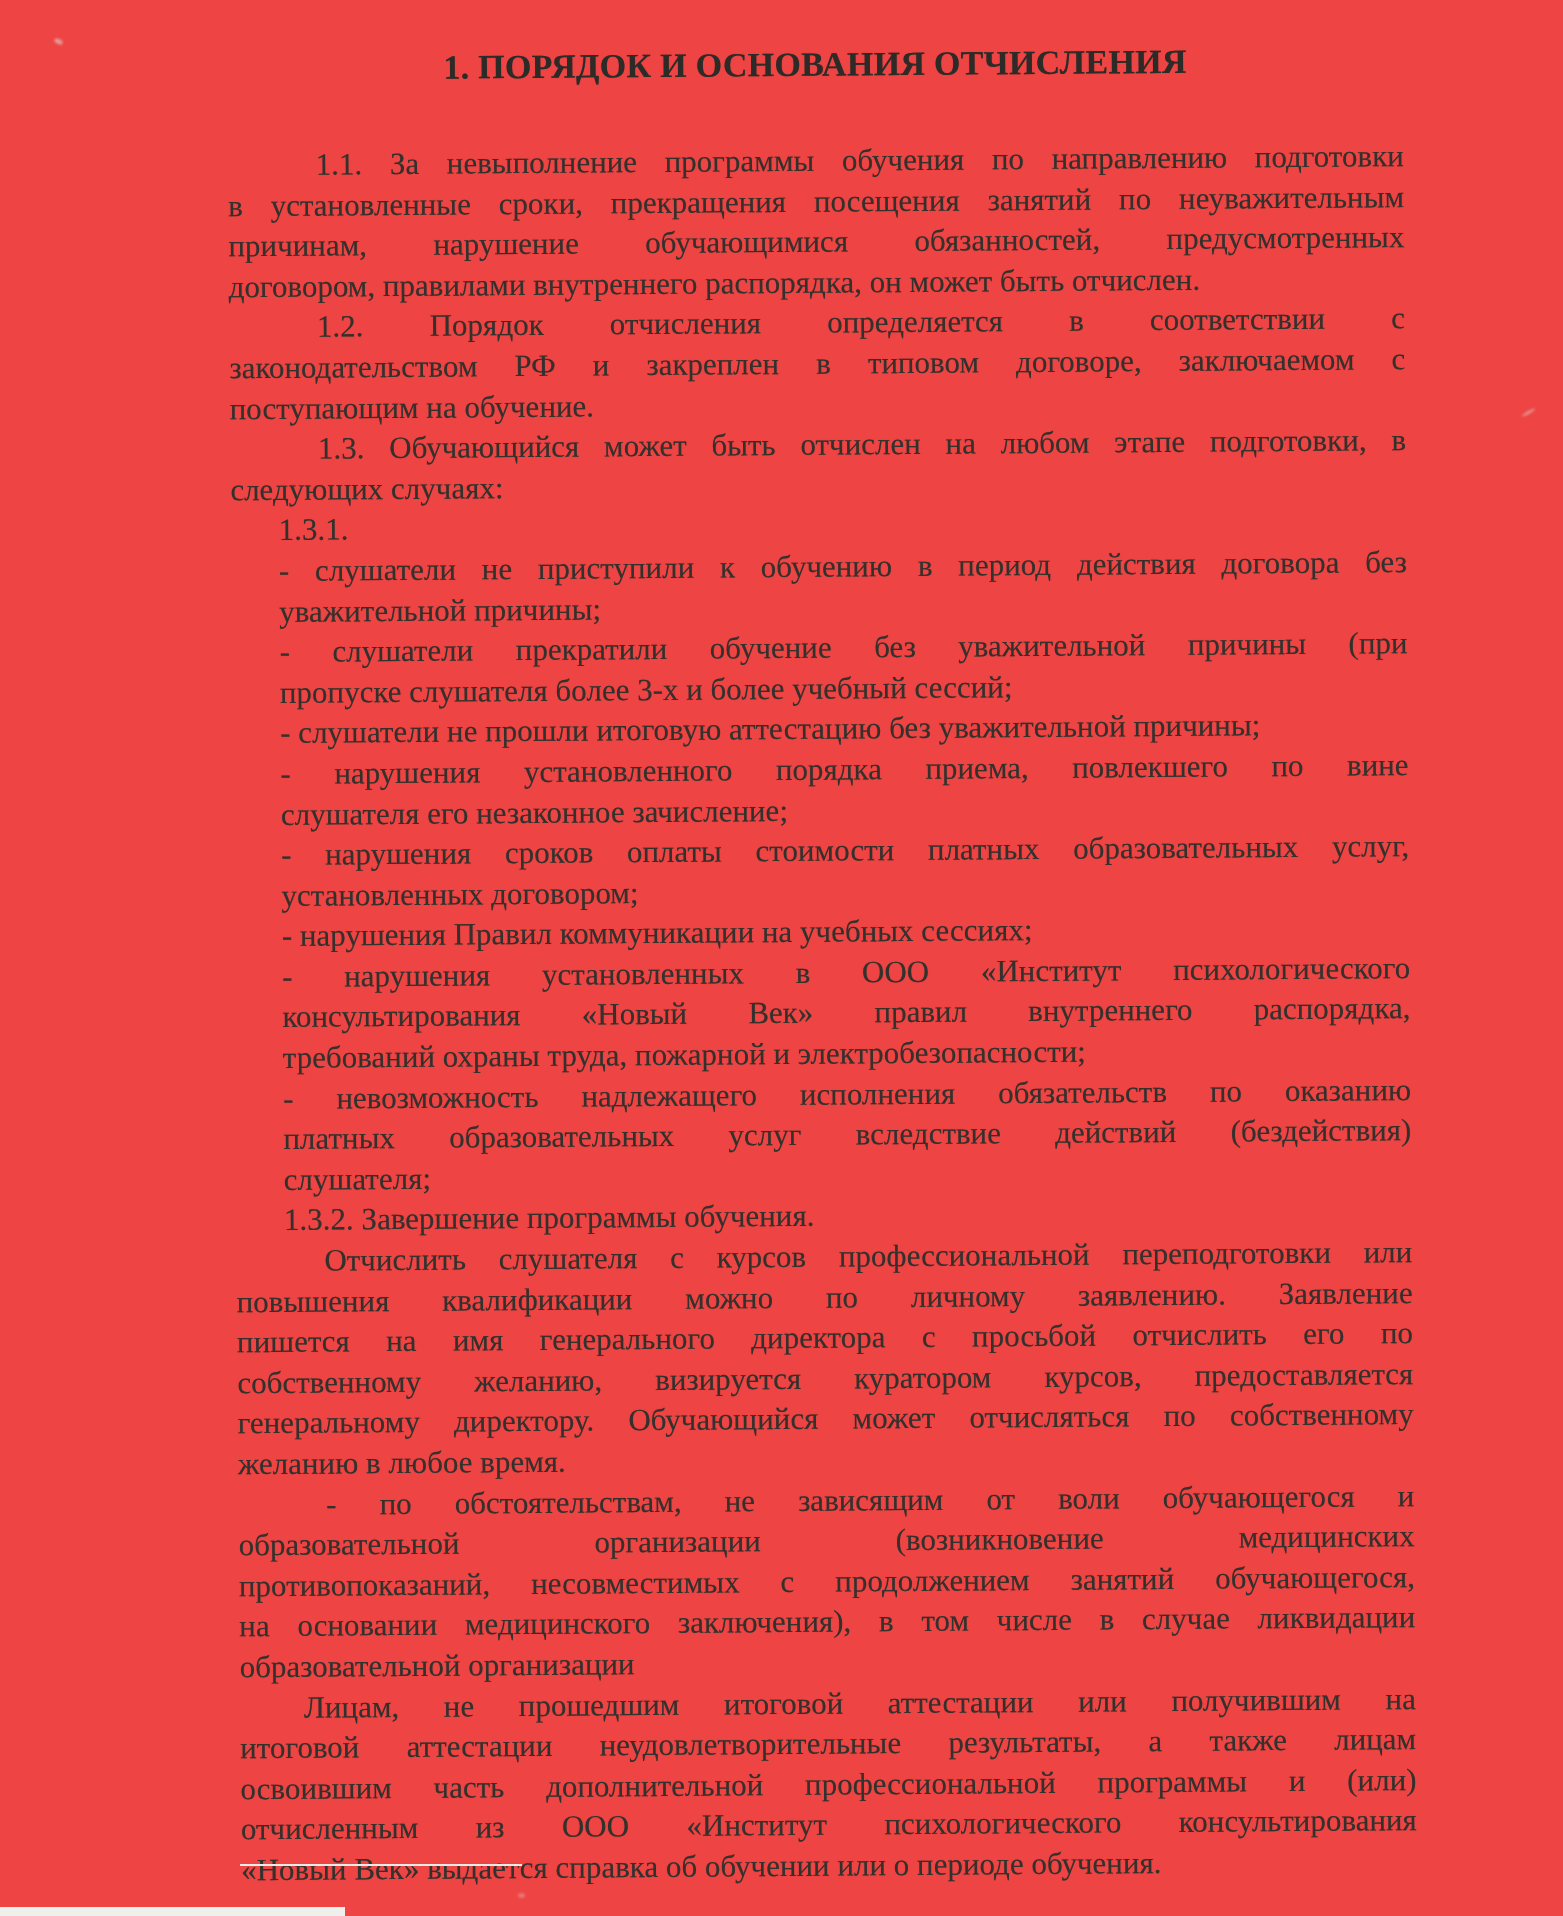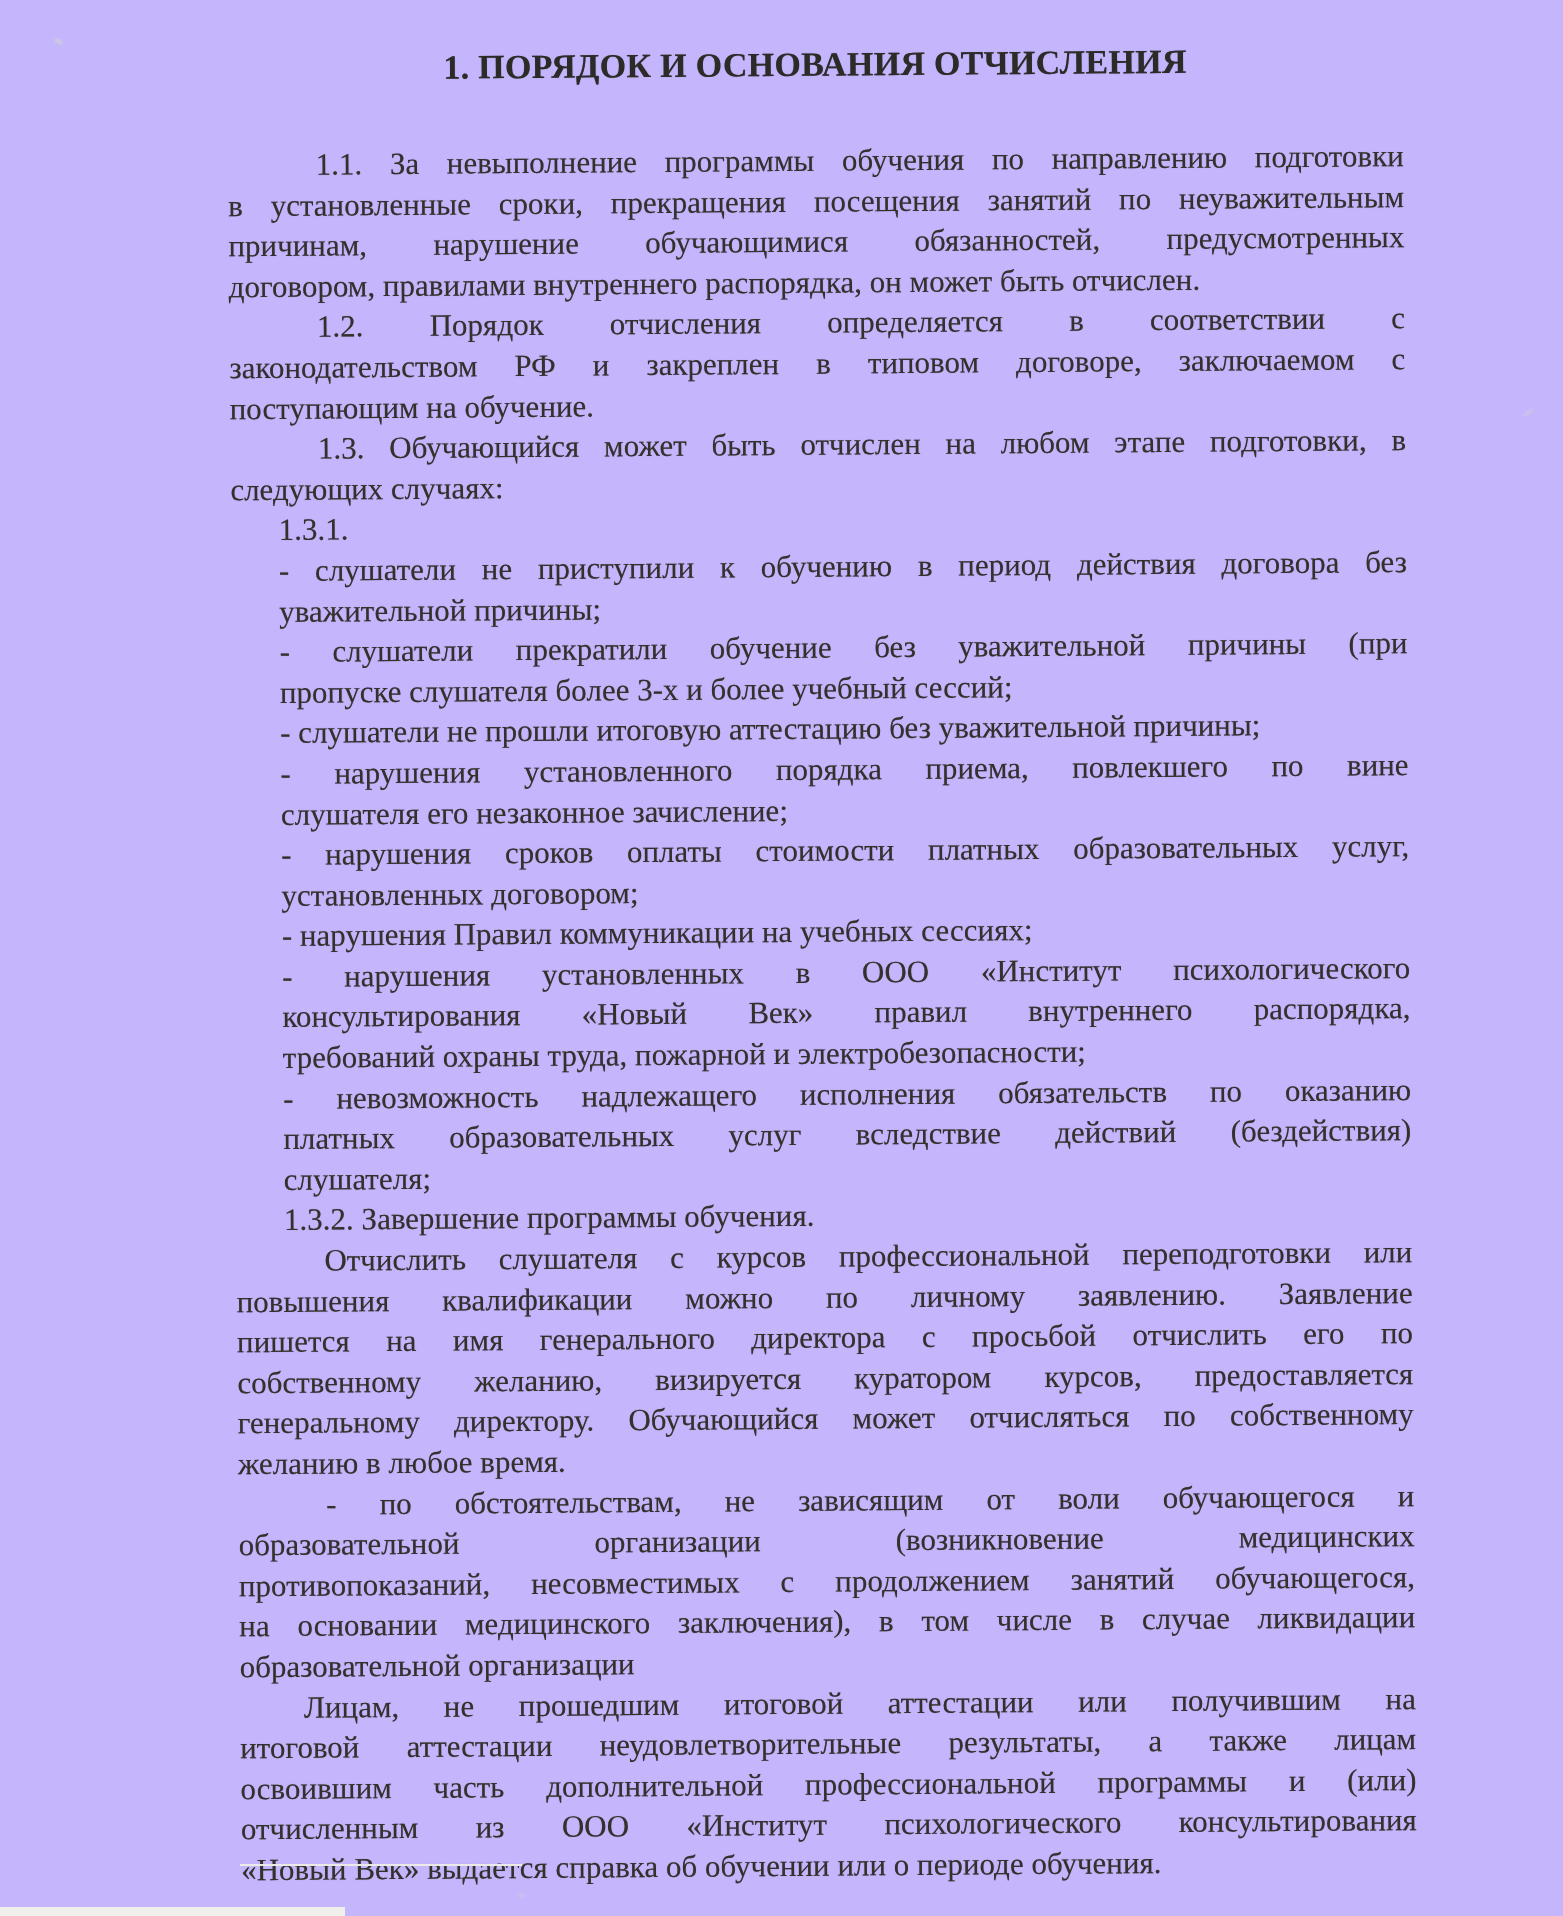--- a/index.html
+++ b/index.html
@@ -5,21 +5,21 @@
   html, body {
     margin: 0;
     padding: 0;
     background: #e9e9e7;
   }
   .page {
     position: relative;
     width: 1563px;
     height: 1916px;
     margin: 0 auto;
-    background: #c4b5fd;
+    background: #ef4444;
     overflow: hidden;
     font-family: "Liberation Serif", "DejaVu Serif", serif;
     color: #34312d;
   }
   
   .tilt {
     position: absolute;
     left: 0; top: 0; right: 0; bottom: 0;
     transform: rotate(-0.45deg);
     transform-origin: 50% 50%;

